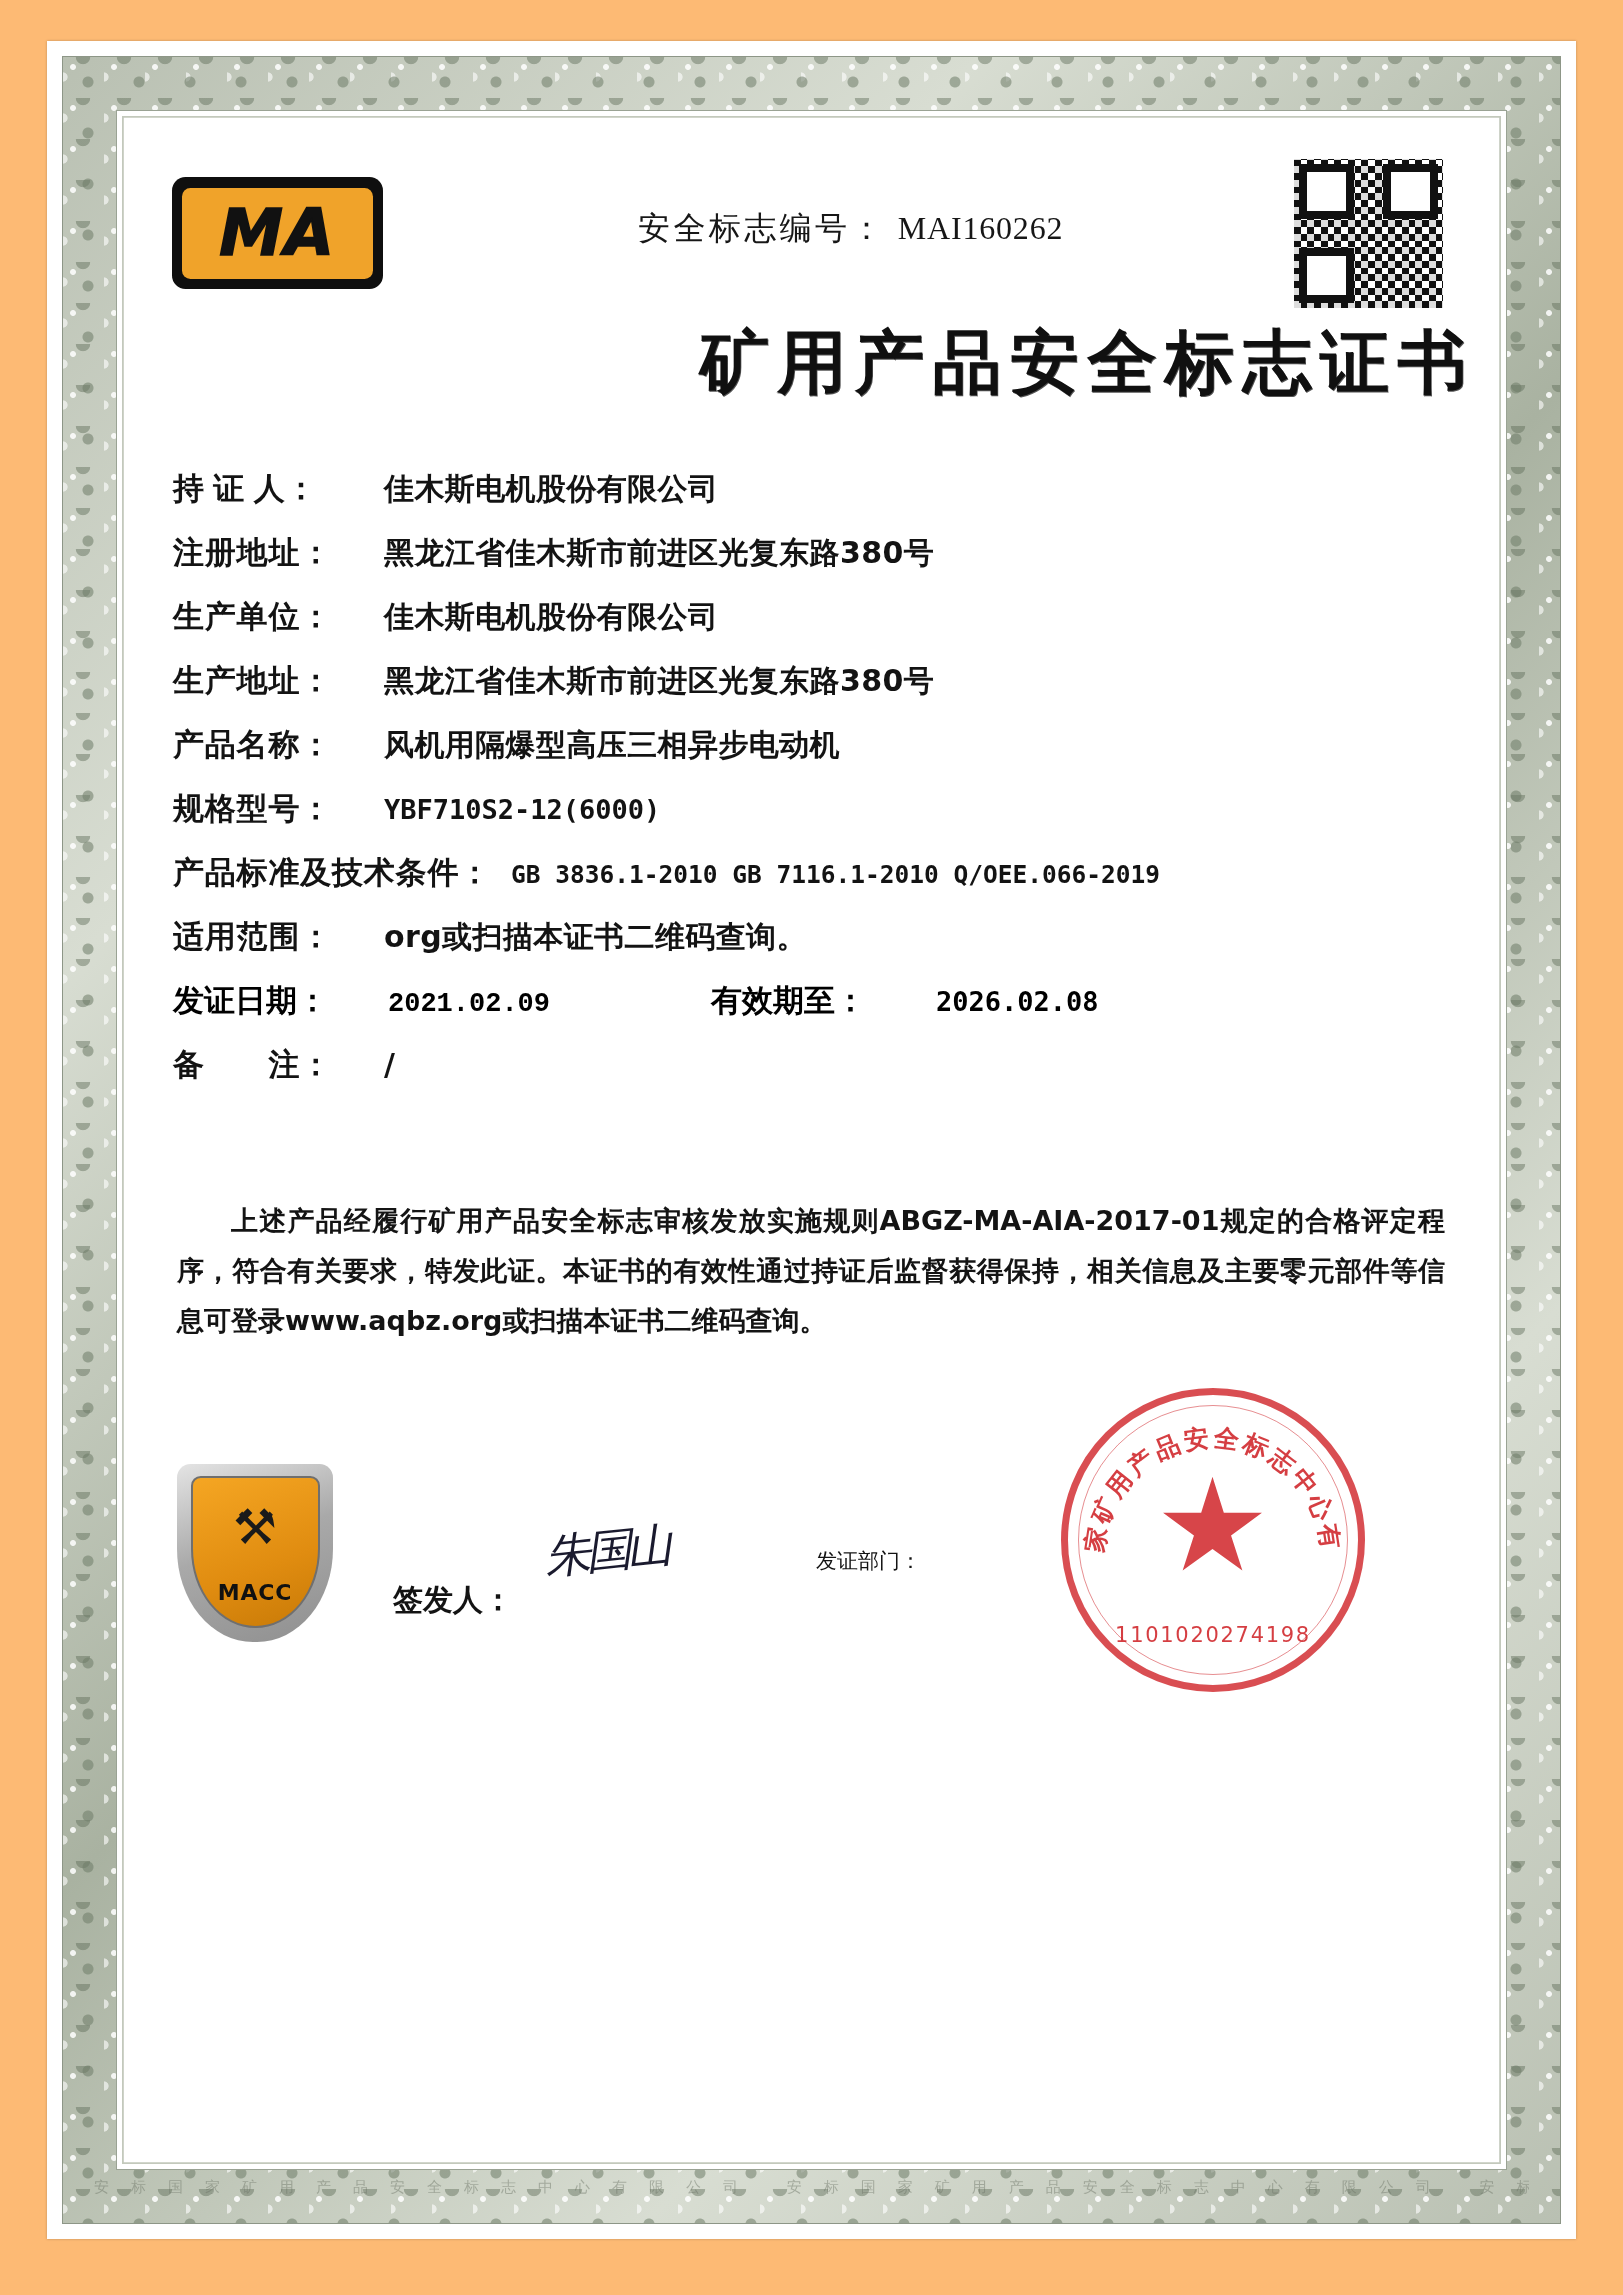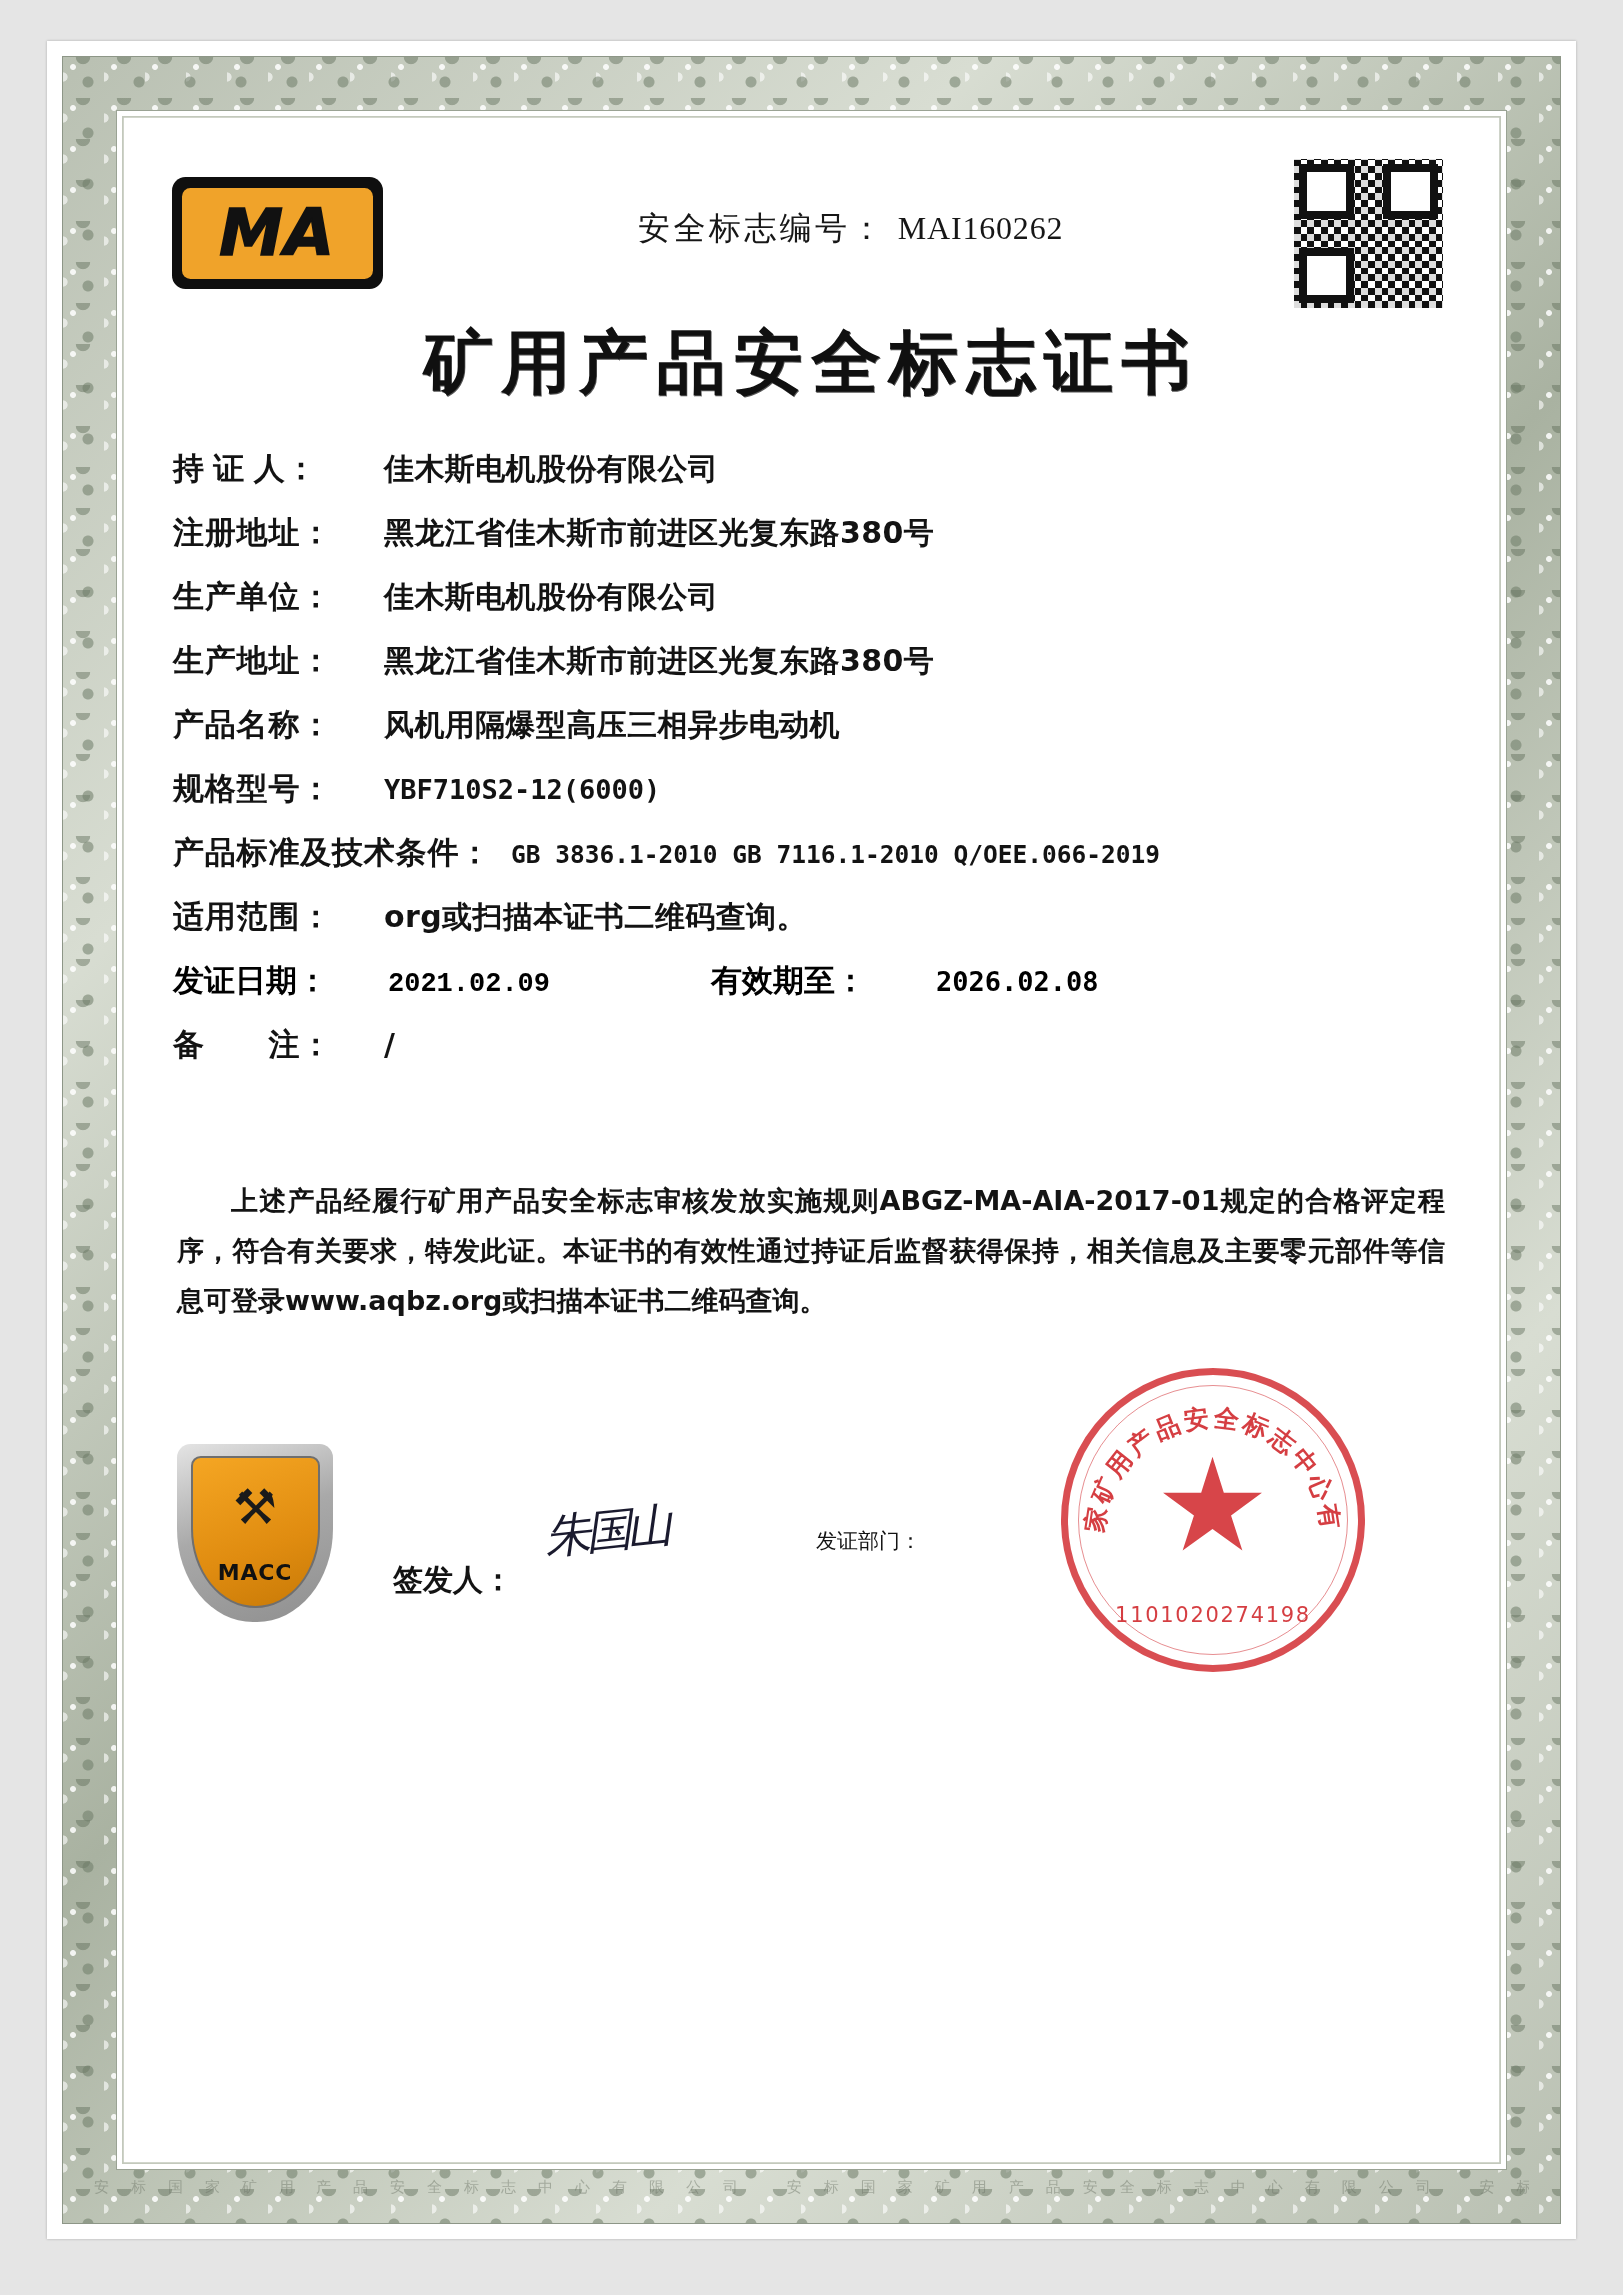--- a/index.html
+++ b/index.html
@@ -12,21 +12,21 @@
     height: 2295px;
     font-family: "Liberation Serif", serif;
     -webkit-font-smoothing: antialiased;
   }
 
   
   .page {
     position: relative;
     width: 1623px;
     height: 2295px;
-    background: #e5e5e5;
+    background: #fdba74;
     overflow: hidden;
   }
 
   .cert-outer {
     position: absolute;
     left: 47px;
     top: 41px;
     width: 1529px;
     height: 2198px;
     background: #ffffff;
@@ -146,28 +146,28 @@
   .qr .eye3 {
     position: absolute;
     left: 5px; bottom: 5px;
     width: 39px; height: 39px;
     border: 8.5px solid #111;
     background: #fff;
   }
 
   
   .title {
-    text-align: center;
+    text-align: right;
     font-family: "DejaVu Sans", sans-serif;
     font-weight: bold;
     font-size: 69px;
     letter-spacing: 8.5px;
     color: #101010;
     margin-top: 15px;
-    margin-bottom: 39px;
+    margin-bottom: 59px;
     text-shadow: 0.8px 0.8px 0 #555;
   }
 
   
   .fields { padding-left: 25px; padding-right: 8.5px; }
 
   .row {
     display: flex;
     align-items: baseline;
     margin-bottom: 22px;

